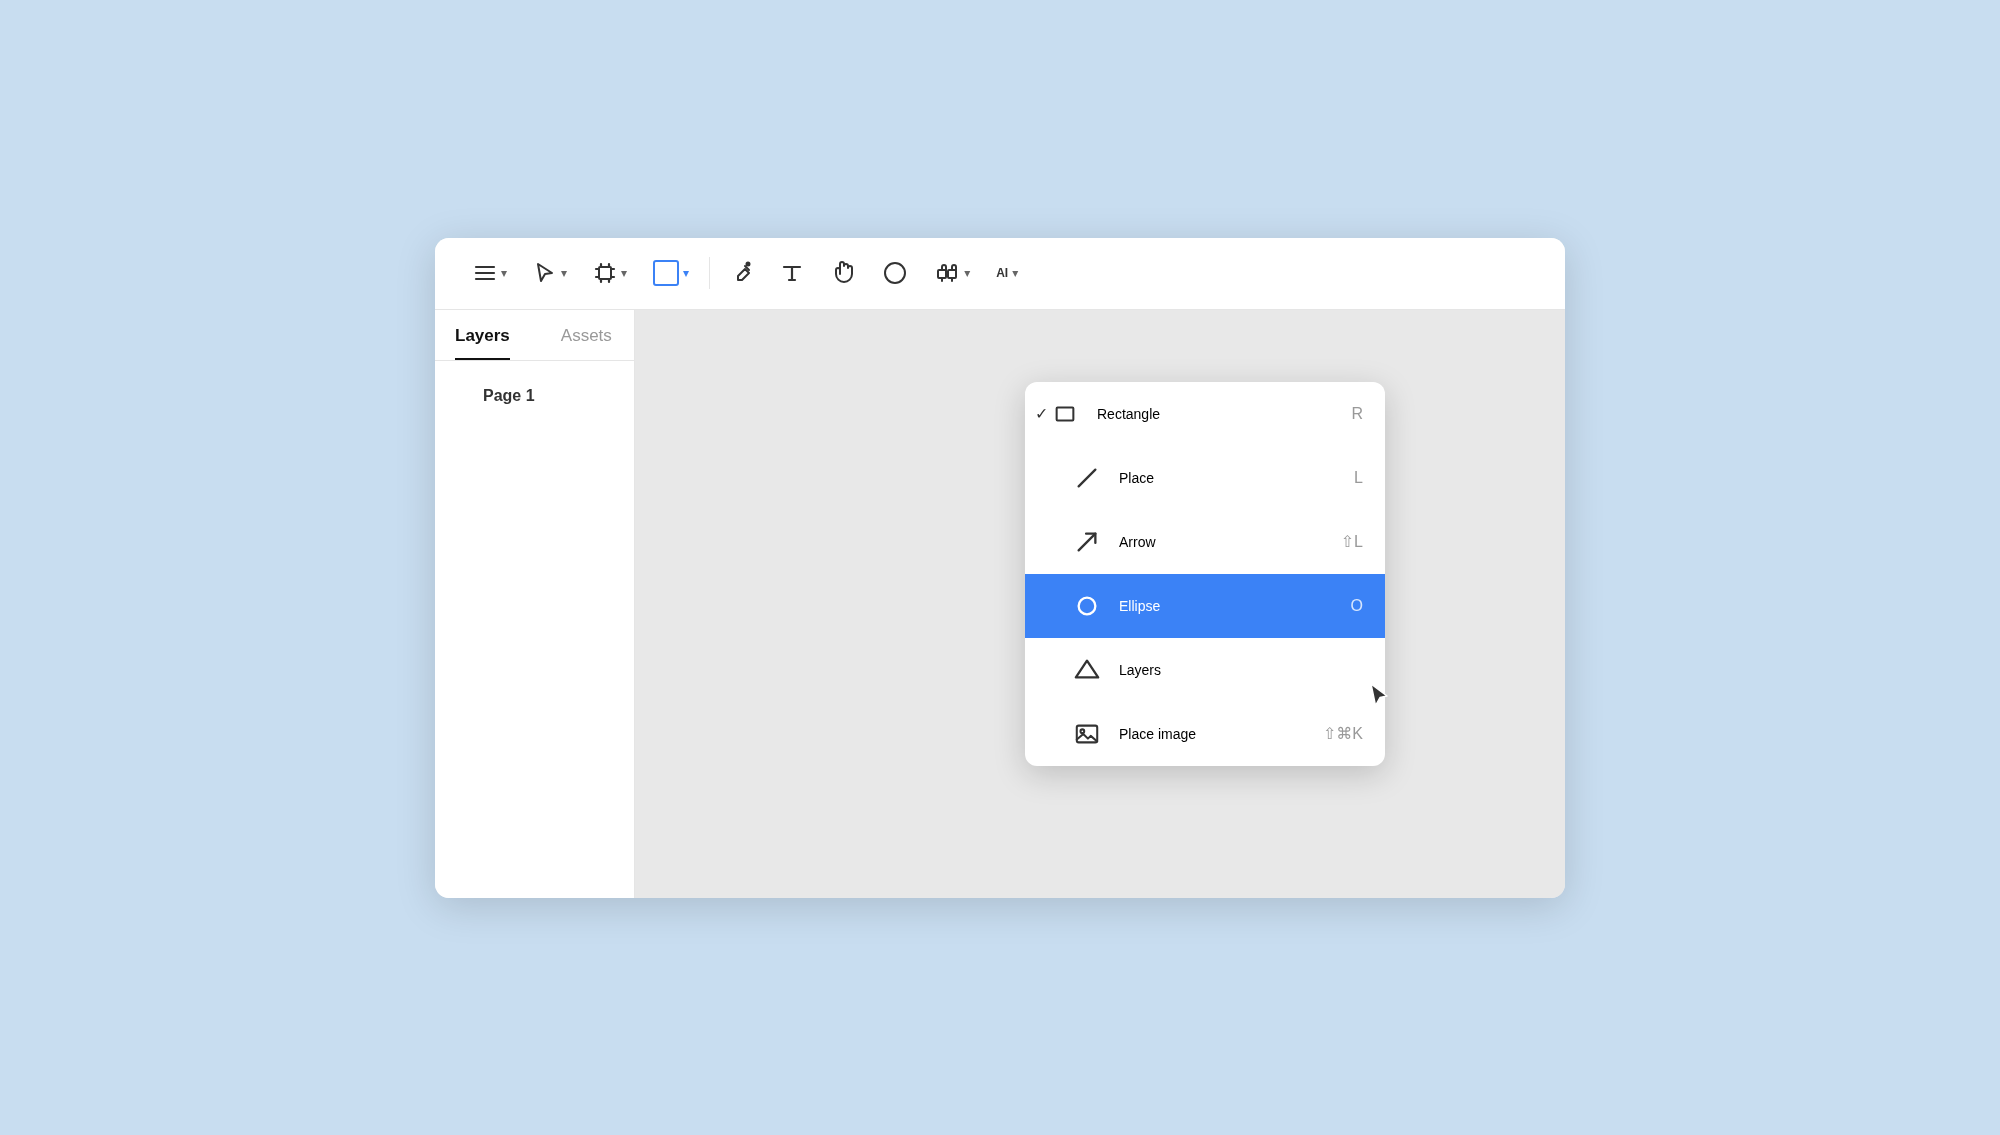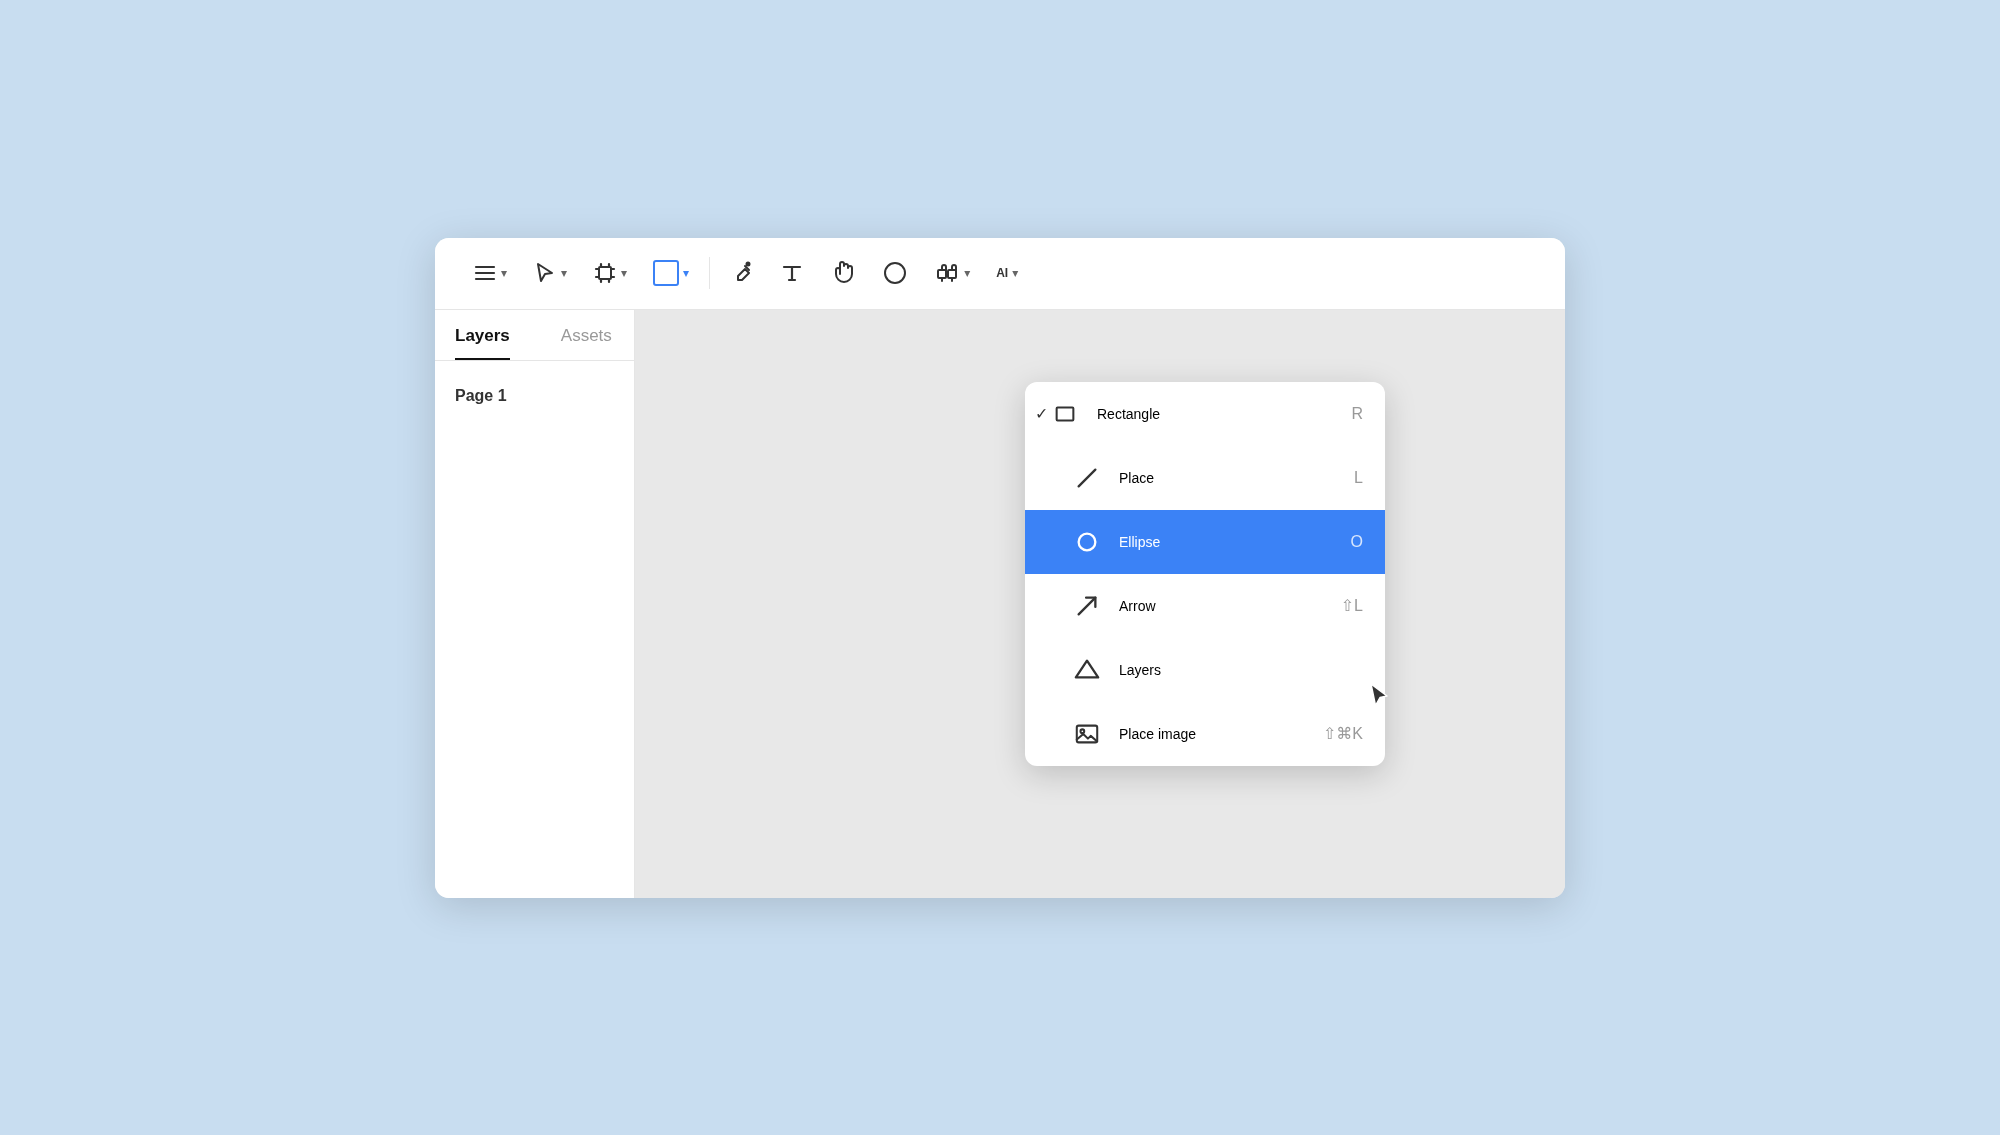--- a/index.html
+++ b/index.html
@@ -132,20 +132,21 @@
 
     .sidebar-content {
       padding: 20px;
     }
 
     .page-item {
       font-size: 16px;
       font-weight: 600;
       color: #333;
       padding: 6px 0;
+      margin-left: 28px;
     }
 
     
     .canvas-area {
       flex: 1;
       background: #e8e8e8;
       position: relative;
     }
 
     .dropdown-menu {
@@ -338,39 +339,39 @@
         <div class="menu-item">
           <div class="menu-icon" style="margin-left:22px;">
             <svg class="icon-svg" viewBox="0 0 28 28" fill="none" stroke="#333" stroke-width="2.5" stroke-linecap="round">
               <line x1="5" y1="23" x2="23" y2="5"></line>
             </svg>
           </div>
           <span class="menu-item-label">Place</span>
           <span class="menu-shortcut">L</span>
         </div>
 
-        <div class="menu-item selected">
-          <div class="menu-icon" style="margin-left:22px;">
-            <svg class="icon-svg" viewBox="0 0 28 28" fill="none" stroke="#ffffff" stroke-width="2.5">
-              <ellipse cx="14" cy="14" rx="9" ry="9"></ellipse>
-            </svg>
-          </div>
-          <span class="menu-item-label">Ellipse</span>
-          <span class="menu-shortcut">O</span>
-        </div>
-
         <div class="menu-item">
           <div class="menu-icon" style="margin-left:22px;">
             <svg class="icon-svg" viewBox="0 0 28 28" fill="none" stroke="#333" stroke-width="2.5" stroke-linecap="round" stroke-linejoin="round">
               <line x1="5" y1="23" x2="23" y2="5"></line>
               <polyline points="13,5 23,5 23,15"></polyline>
             </svg>
           </div>
           <span class="menu-item-label">Arrow</span>
           <span class="menu-shortcut">⇧L</span>
+        </div>
+
+        <div class="menu-item selected">
+          <div class="menu-icon" style="margin-left:22px;">
+            <svg class="icon-svg" viewBox="0 0 28 28" fill="none" stroke="#ffffff" stroke-width="2.5">
+              <ellipse cx="14" cy="14" rx="9" ry="9"></ellipse>
+            </svg>
+          </div>
+          <span class="menu-item-label">Ellipse</span>
+          <span class="menu-shortcut">O</span>
         </div>
 
         <div class="menu-item">
           <div class="menu-icon" style="margin-left:22px;">
             <svg class="icon-svg" viewBox="0 0 28 28" fill="none" stroke="#333" stroke-width="2.5" stroke-linecap="round" stroke-linejoin="round">
               <polygon points="14,4 26,22 2,22"></polygon>
             </svg>
           </div>
           <span class="menu-item-label">Layers</span>
           <span class="menu-shortcut"></span>

